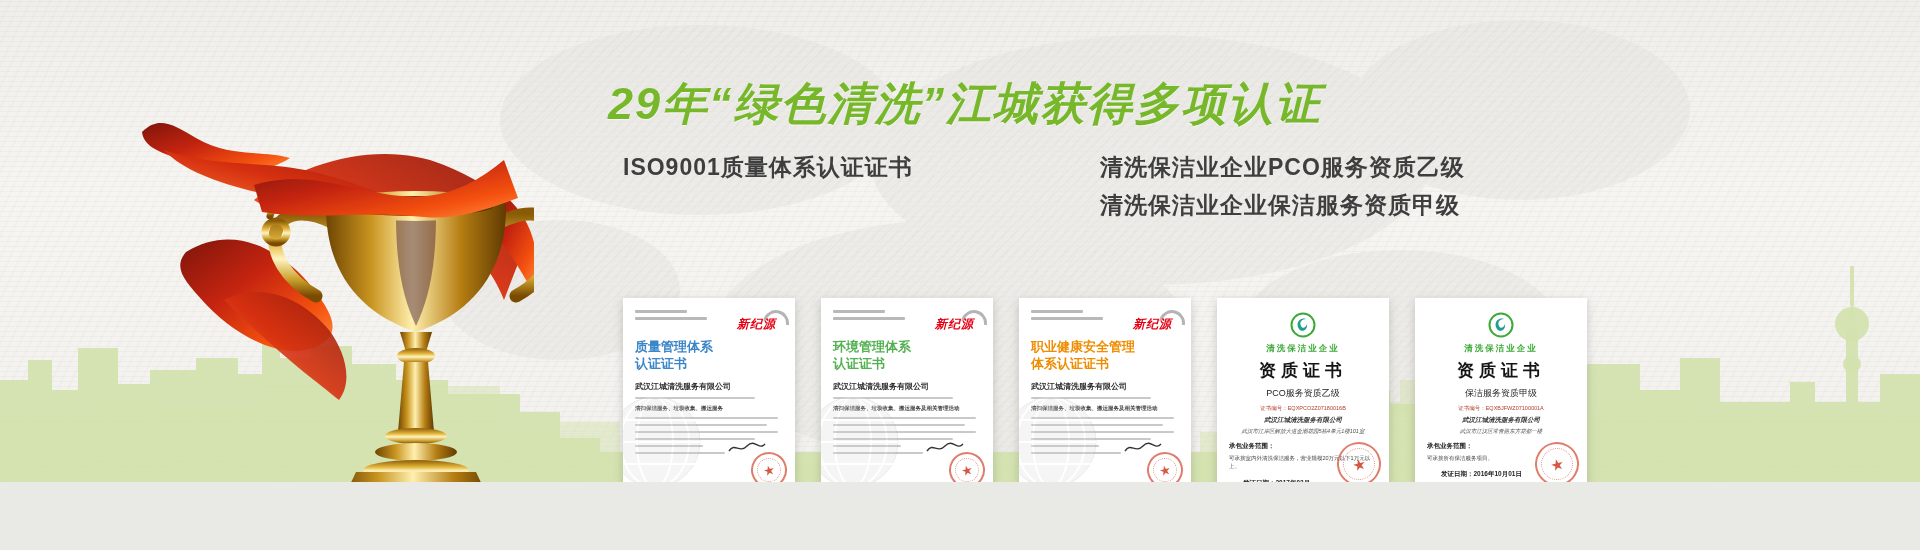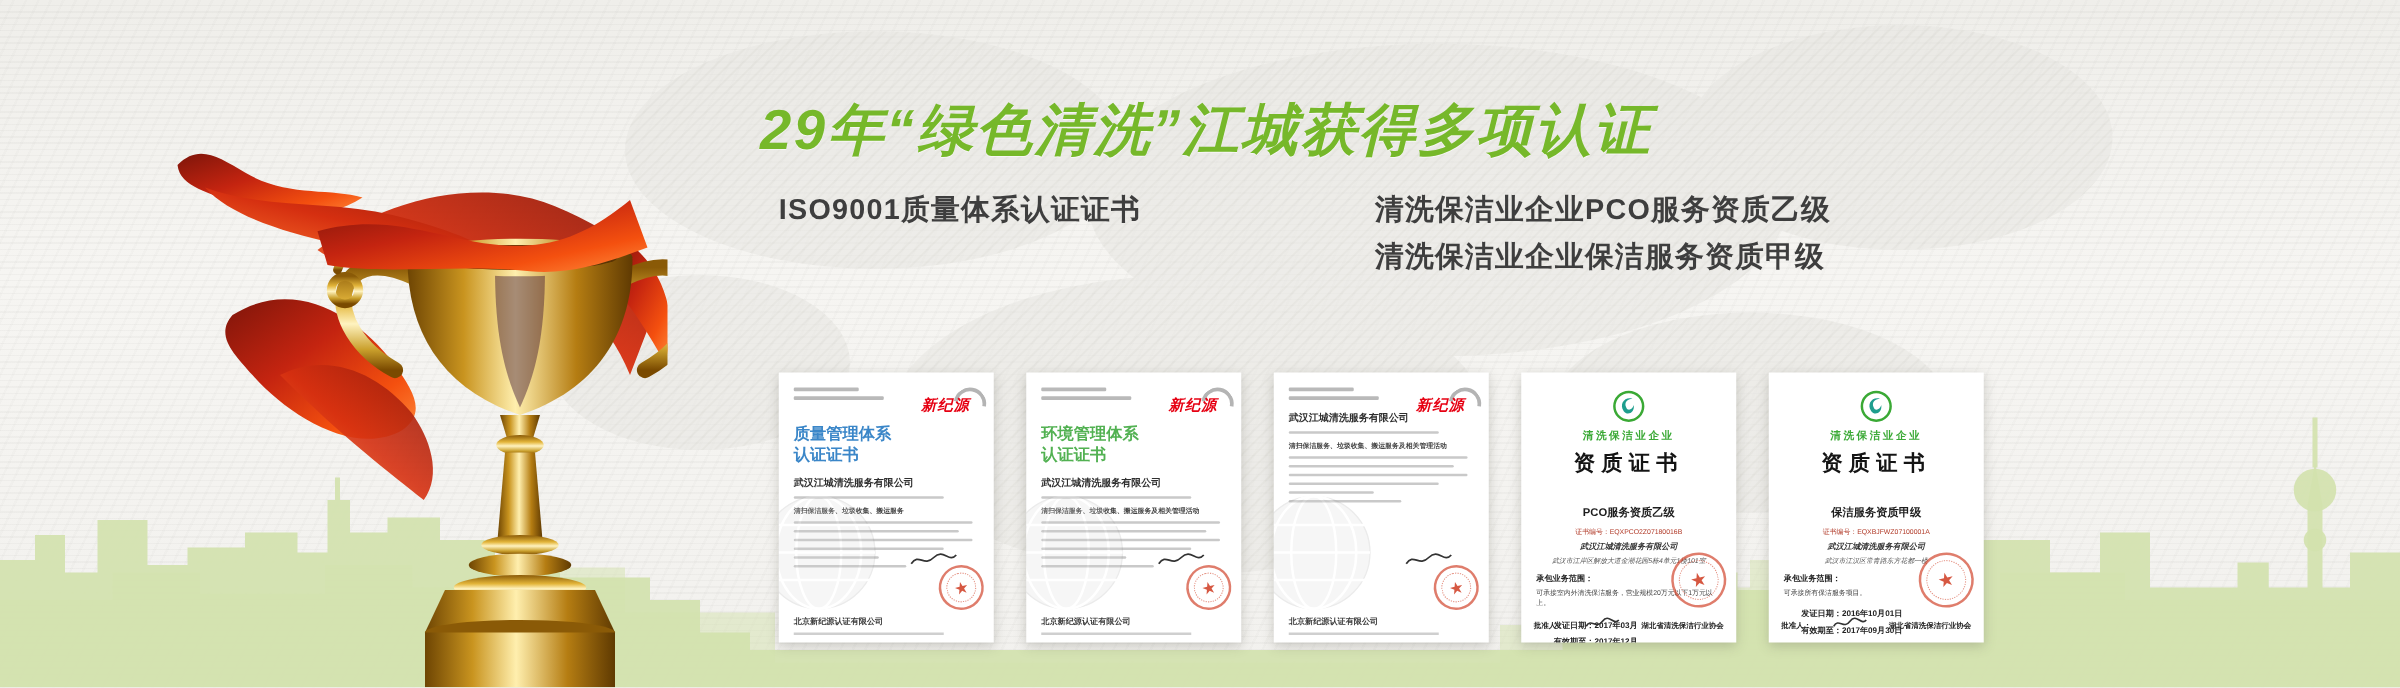--- a/index.html
+++ b/index.html
@@ -1,16 +1,16 @@
 <!DOCTYPE html>
 <html style="--accent_green: #76b82a; --text_dark: #3e3e3e; --skyline_green: #d3e2ae; --logo_red: #e60012; --seal_red: #d2462d; --cert1_title: #3a86c8; --cert2_title: #52b152; --cert3_title: #f08c00; --zizhi_green: #3aa935; --gold: #d9a62c; --ribbon_red: #c42410;"><head>
 <meta charset="utf-8">
 <style>
   html,body{margin:0;padding:0;background:#e9e9e6;font-family:"Liberation Sans",sans-serif;}
-  .banner{position:relative;width:1920px;height:550px;overflow:hidden;
+  .banner{position:relative;width:1920px;height:482px;overflow:hidden;
     background:#f3f2ef;
     background-image:
       repeating-linear-gradient(0deg, rgba(120,120,115,.05) 0 1px, transparent 1px 5px),
       repeating-linear-gradient(115deg, rgba(150,150,145,.04) 0 2px, transparent 2px 9px),
       linear-gradient(180deg,#efeeea 0%,#f6f5f2 40%,#f2f1ee 100%);
   }
   .banner *{box-sizing:border-box;}
   svg{display:block;}
   .layer{position:absolute;pointer-events:none;}
   .map-svg{left:0;top:0;}
@@ -59,21 +59,21 @@
   .iso .seal{right:8px;bottom:26px;width:36px;height:36px;}
   .iso-issuer{position:absolute;left:12px;bottom:12px;font-size:6.5px;font-weight:700;color:#3a3a3a;white-space:nowrap;}
   .iso-foot-bar{position:absolute;left:12px;bottom:6px;width:120px;height:2.5px;background:#cfcfcf;}
 
   
   .cert.zizhi{padding:14px 12px 10px 12px;text-align:center;}
   .zz-logo{margin:0 auto;}
   .zz-header{margin-top:5px;font-size:8.5px;font-weight:700;letter-spacing:2px;
     color:var(--zizhi_green,#3aa935);white-space:nowrap;}
   .zz-title{margin-top:4px;font-size:17px;font-weight:700;letter-spacing:5px;color:#141414;white-space:nowrap;}
-  .zz-subtitle{margin-top:22px;font-size:9px;font-weight:700;color:#1d1d1d;white-space:nowrap;}
+  .zz-subtitle{margin-top:5px;font-size:9px;font-weight:400;color:#1d1d1d;white-space:nowrap;}
   .zz-certno{margin-top:5px;font-size:5.5px;color:#b23c2a;white-space:nowrap;}
   .zz-company{margin-top:4px;font-size:6.5px;font-style:italic;font-weight:700;color:#333;white-space:nowrap;}
   .zz-address{margin-top:3px;font-size:5.5px;font-style:italic;color:#555;white-space:nowrap;}
   .zz-scope-label{margin-top:7px;text-align:left;font-size:6.5px;font-weight:700;color:#222;}
   .zz-scope-body{margin-top:3px;text-align:left;font-size:5.5px;color:#444;line-height:1.5;}
   .zz-date{margin-top:4px;text-align:left;padding-left:14px;font-size:6.5px;font-weight:700;color:#222;white-space:nowrap;}
   .zz-date.first{margin-top:8px;}
   .zz-foot{position:absolute;left:10px;right:10px;bottom:9px;display:flex;align-items:flex-end;
     justify-content:space-between;font-size:6px;font-weight:700;color:#222;}
   .zizhi .seal{right:8px;bottom:28px;width:44px;height:44px;z-index:2;}
@@ -262,20 +262,24 @@
       <div class="iso-foot-bar"></div>
     </div>
 
     <div class="cert iso">
       <div class="meta-bar mb1"></div>
       <div class="meta-bar mb2"></div>
       <div class="njy">
         <span class="njy-swirl"></span>
         <span class="njy-text">新纪源</span>
       </div>
+      <div class="iso-title c3">
+        <div>职业健康安全管理</div>
+        <div>体系认证证书</div>
+      </div>
       <div class="iso-company">武汉江城清洗服务有限公司</div>
       <div class="p-bar w80"></div>
       <div class="iso-scope">清扫保洁服务、垃圾收集、搬运服务及相关管理活动</div>
       <div class="p-bar w95"></div>
       <div class="p-bar w88"></div>
       <div class="p-bar w95"></div>
       <div class="p-bar w80"></div>
       <div class="p-bar w45"></div>
       <div class="p-bar w60"></div>
       <svg class="globe" width="100" height="100" viewBox="0 0 100 100">

